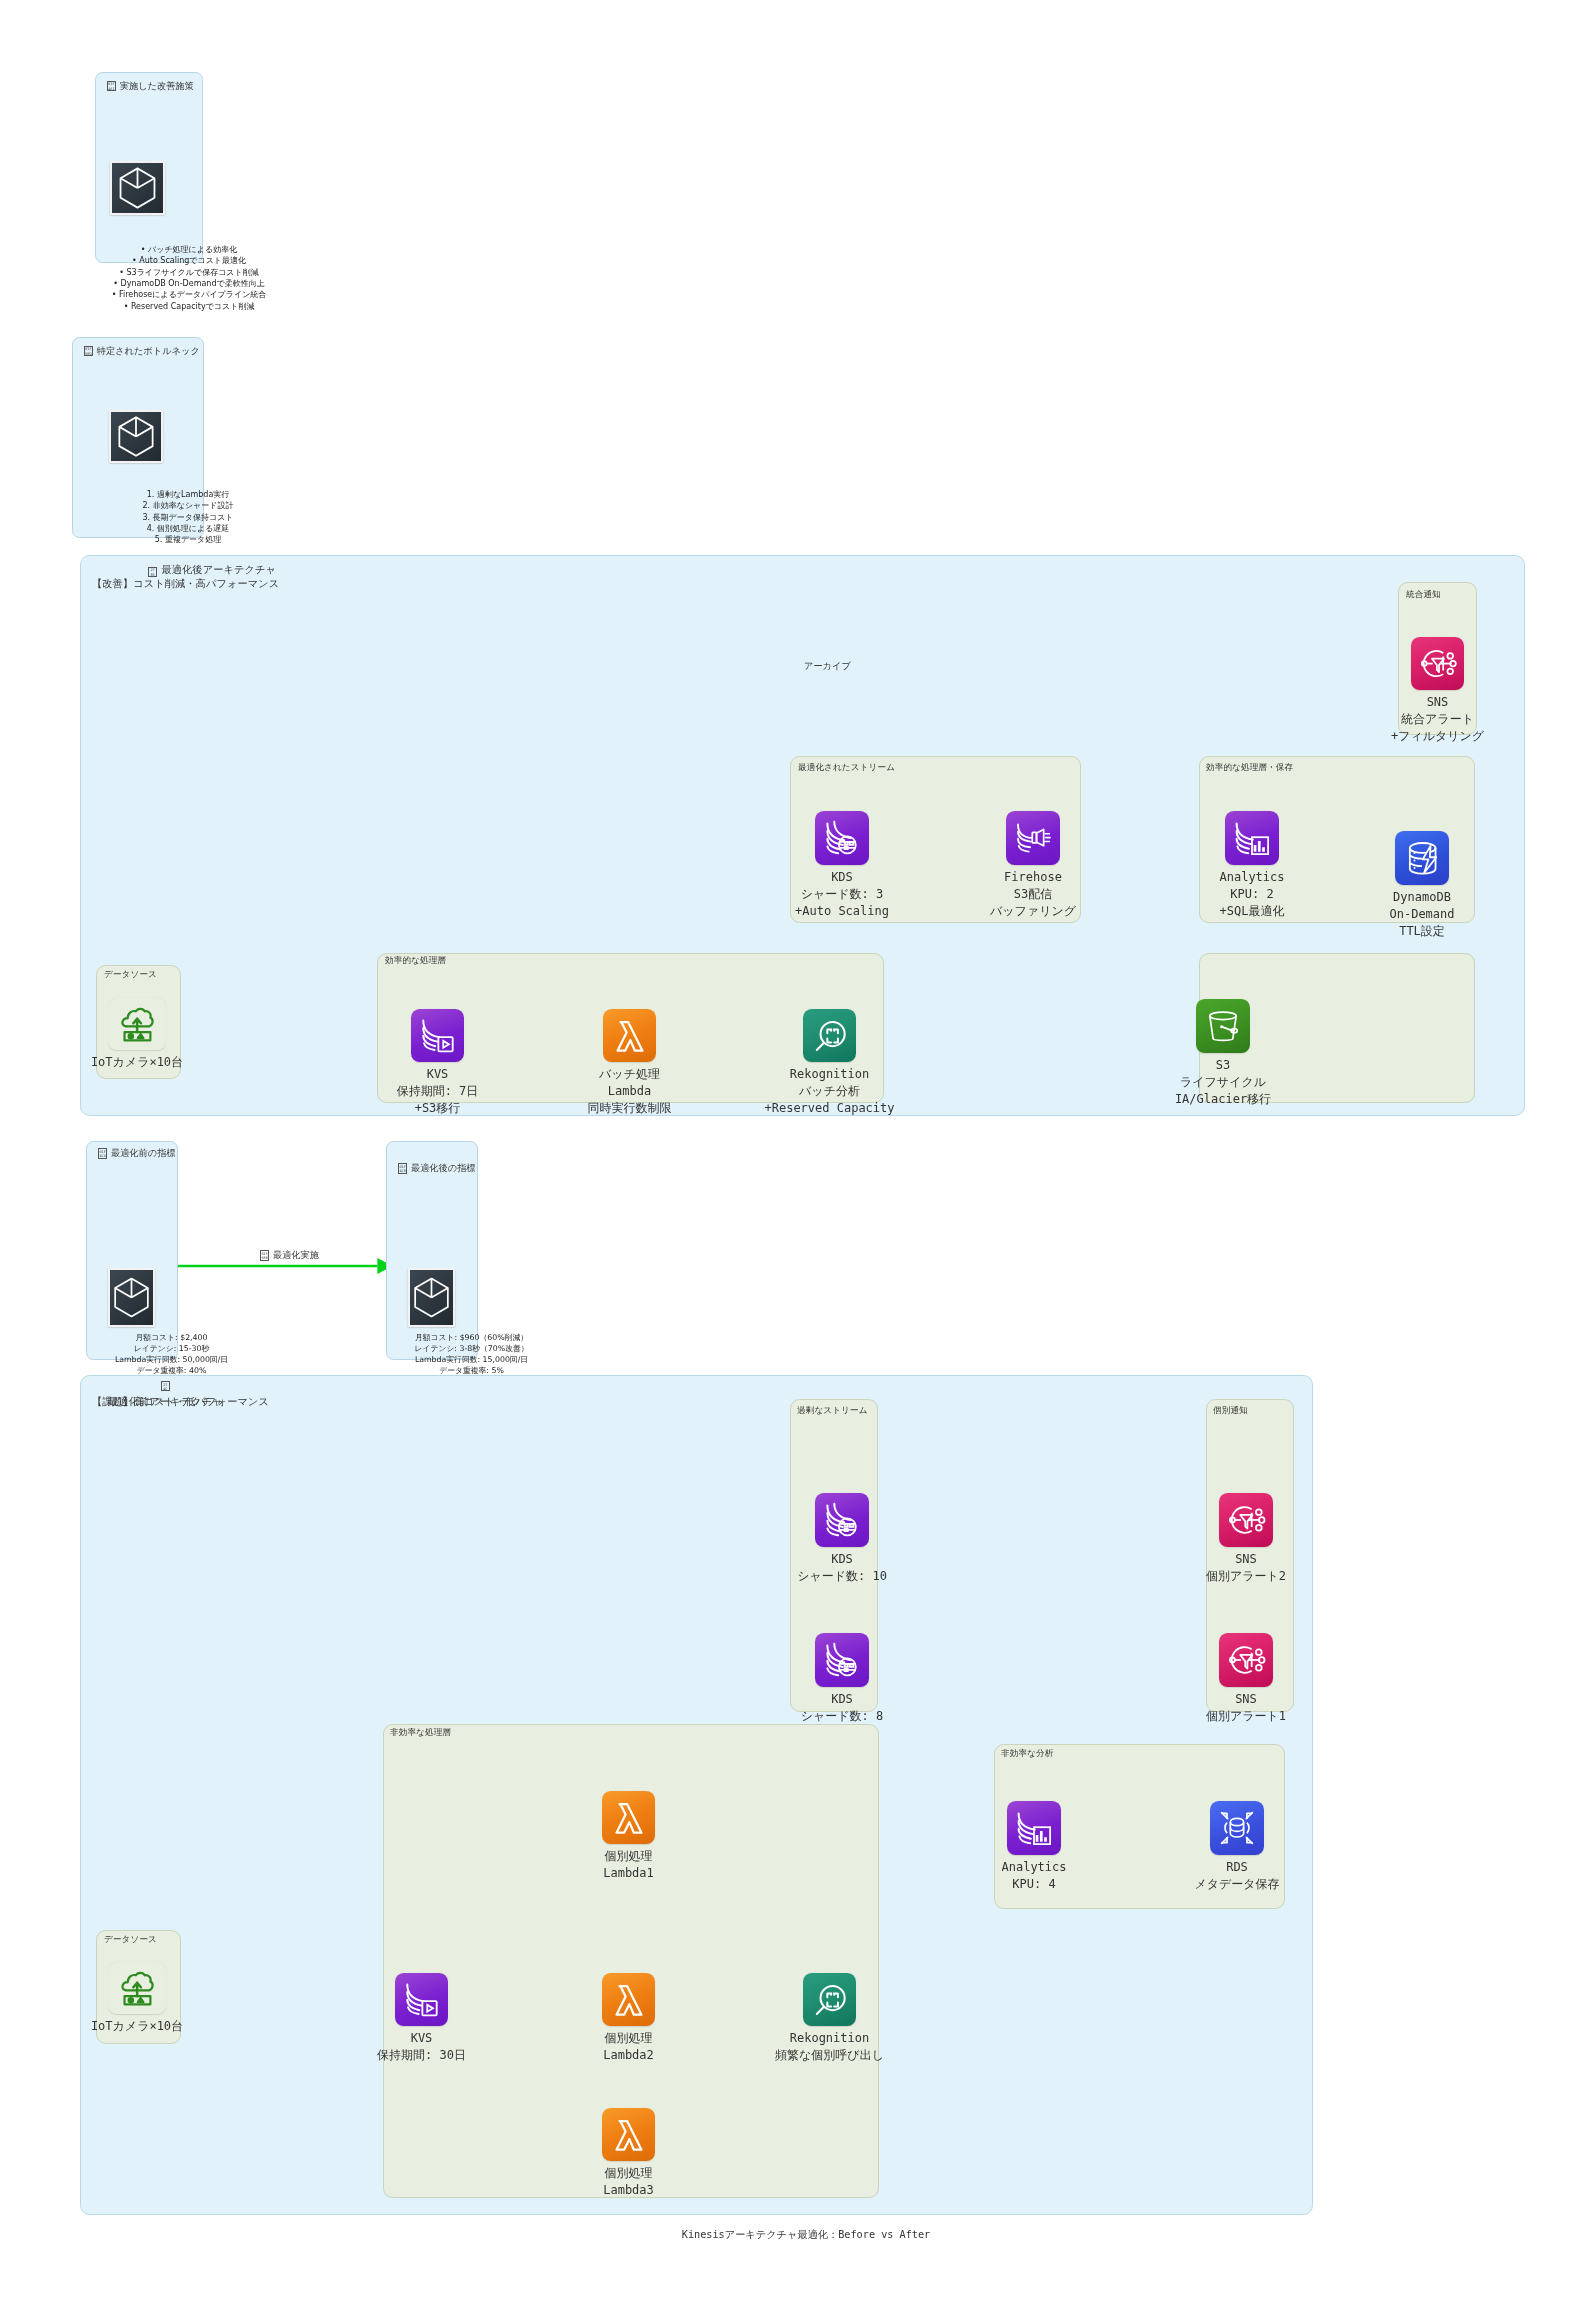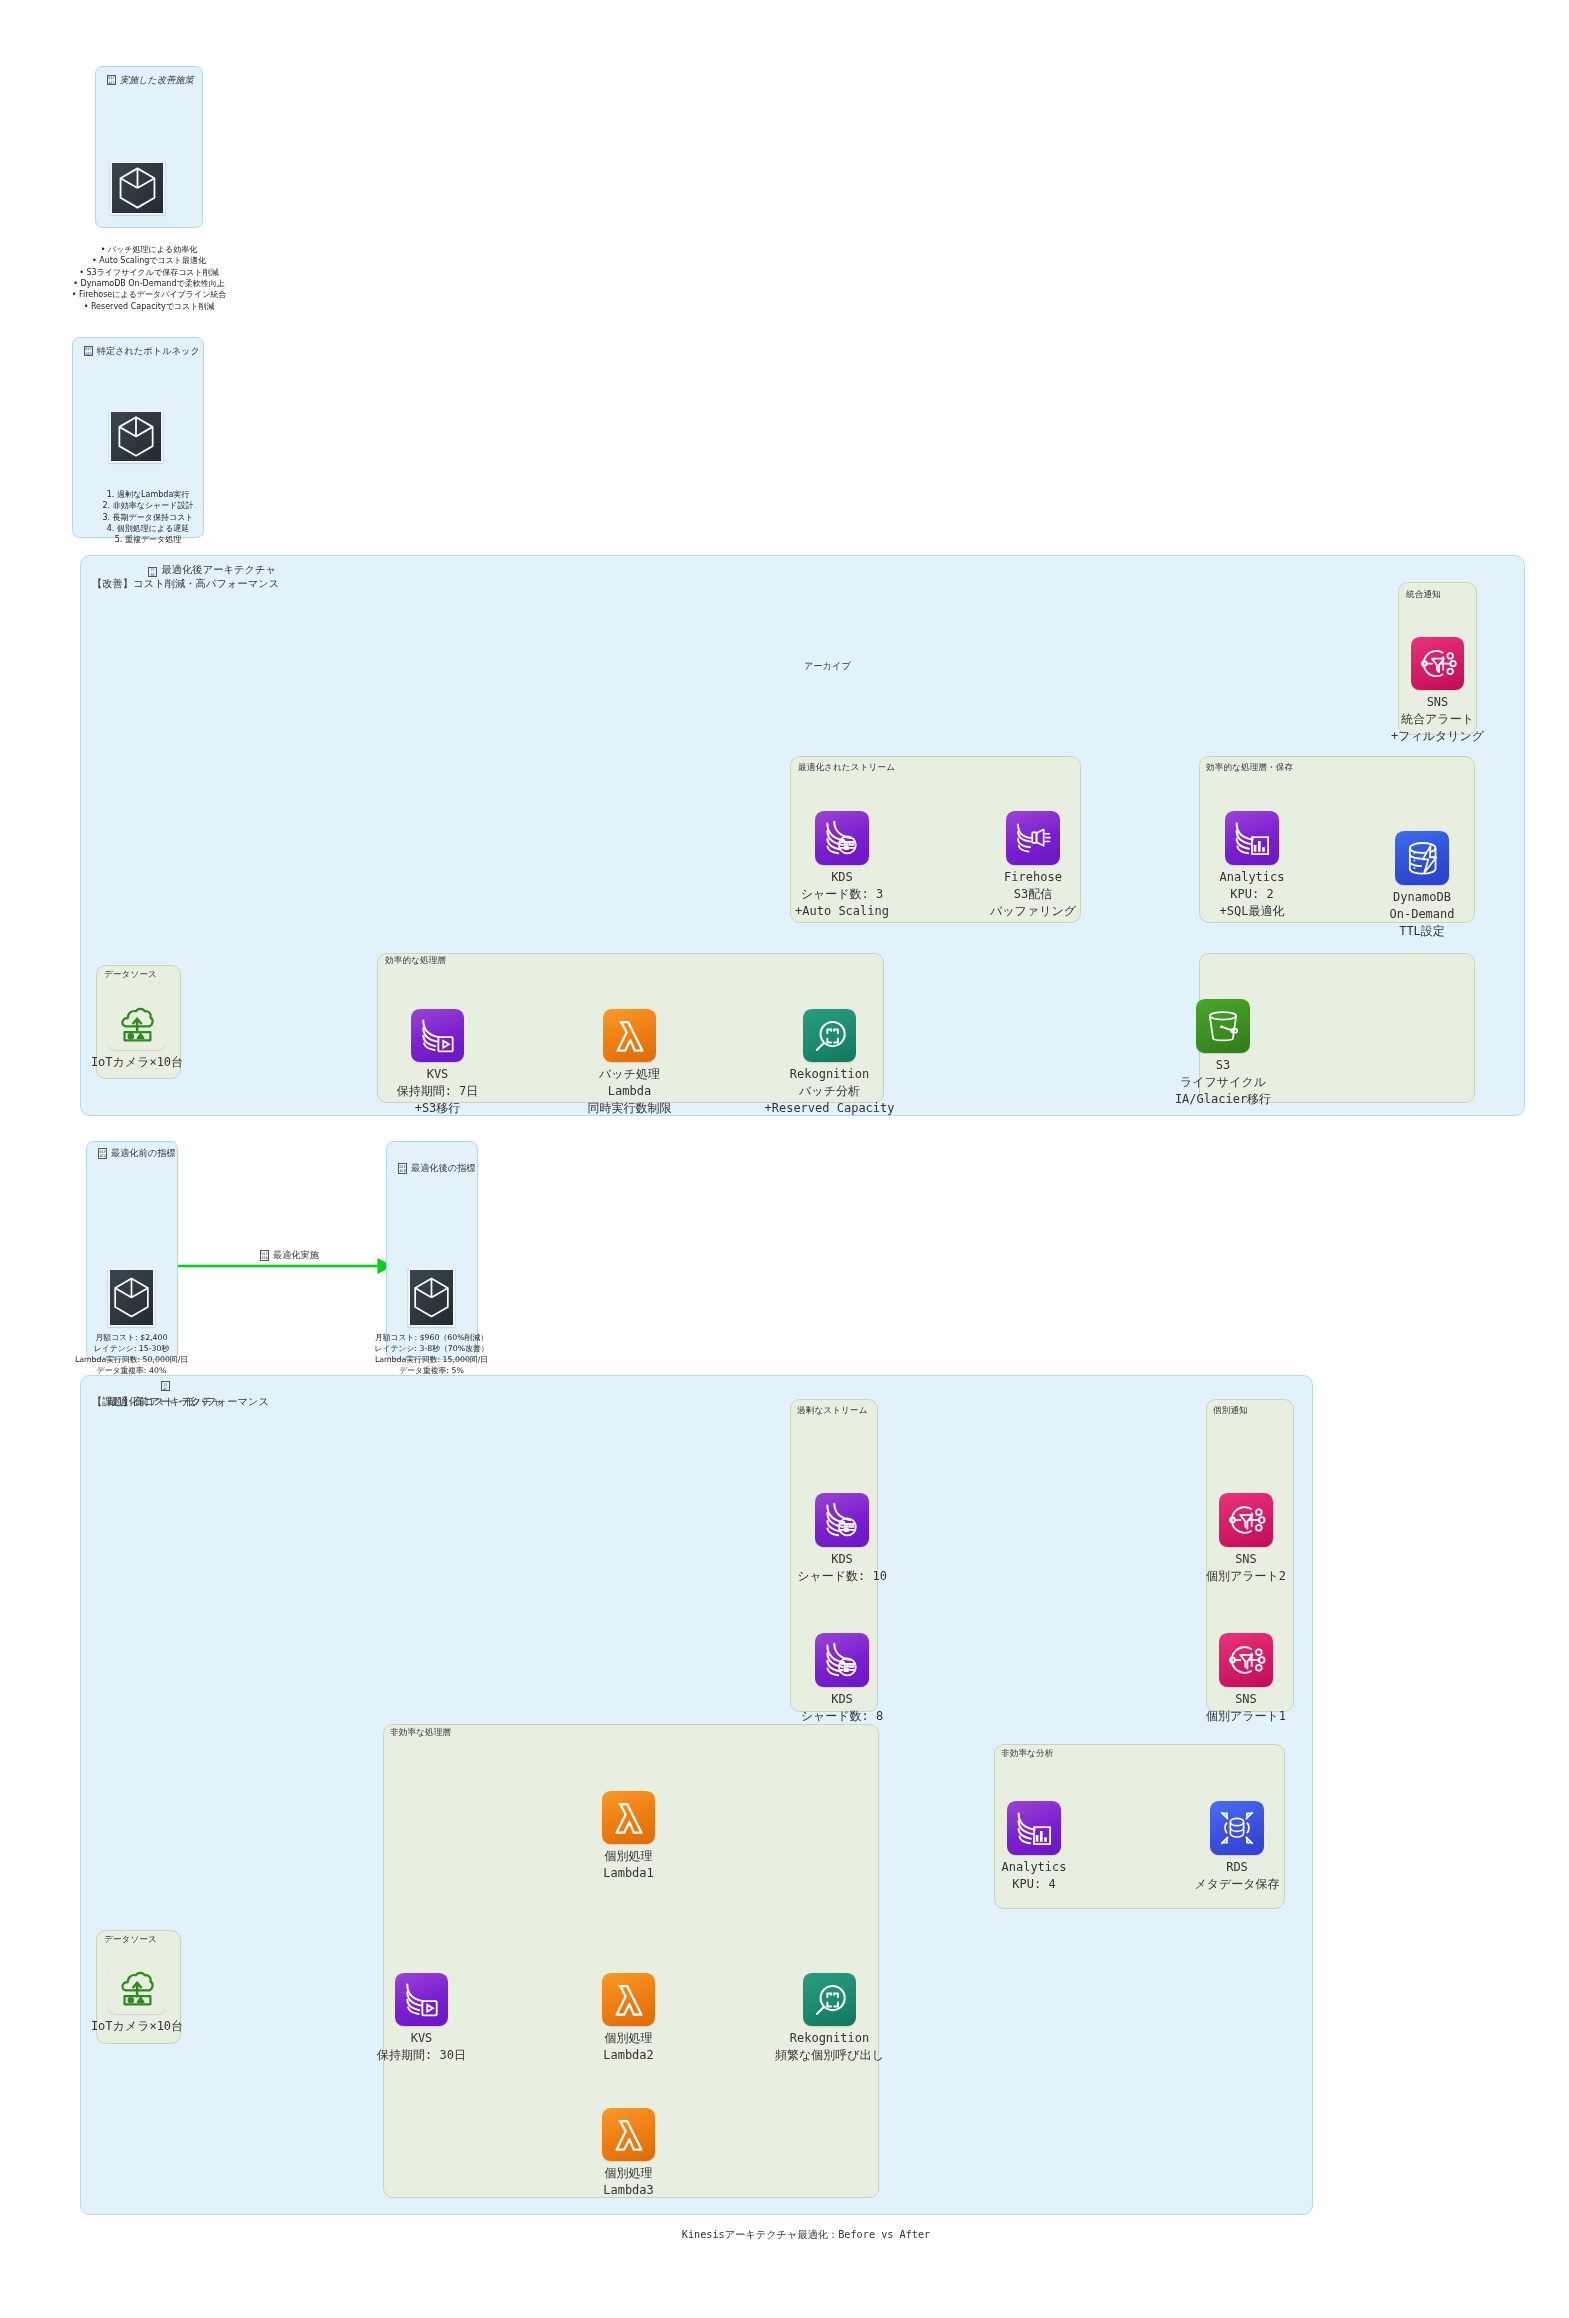--- a/index.html
+++ b/index.html
@@ -1,21 +1,21 @@
 <!DOCTYPE html>
 <html style="font-size:8.6px"><head>
 <meta charset="utf-8">
 <style>
   html,body{margin:0;padding:0;background:#ffffff;}
   body{
     width:1570px;height:2319px;position:relative;overflow:hidden;
     font-family:"DejaVu Sans","Liberation Sans",sans-serif;
     color:#333333;
   }
-  .abs{position:absolute;}
+  .abs{position:absolute;padding-left:40px;}
 
   
   .cluster{
     position:absolute;border-radius:9.7px;box-sizing:border-box;
   }
   .cluster.blue{background:#e1f2fb;border:0.8px solid #b9d9ea;}
   .cluster.green{background:#e9efe0;border:0.8px solid #c9d4bb;}
   .cluster-title{
     position:absolute;font-size:10.2px;color:#333;white-space:nowrap;
     letter-spacing:0.1px;
@@ -332,21 +332,21 @@
 
   <path class="edge" d="M1960 3078 V3080 H2246 V3080"></path>
   <path class="edge" d="M1960 3080 V3082"></path>
   <path class="edge" d="M1960 3080 H2246"></path>
   <polygon class="ehead" points="2246,3073 2262,3080 2246,3087"></polygon>
 
   <path class="edge" d="M1980 3410 H2226"></path>
   <polygon class="ehead" points="2226,3403 2242,3410 2226,3417"></polygon>
 </svg>
 
-<div class="note" style="left:95px;top:66px;width:108px;height:162px;font-style:italic;">
+<div class="note" style="left:95px;top:72px;width:108px;height:191px;">
   <div class="note-title">
     <span class="tofu">
       <span>01F</span>
         <span>4A1</span>
     </span>
     <span>実施した改善施策</span>
   </div>
 </div>
 <div class="cube" style="left:110px;top:161px;width:55px;height:54px;">
   <svg viewBox="0 0 100 112">

